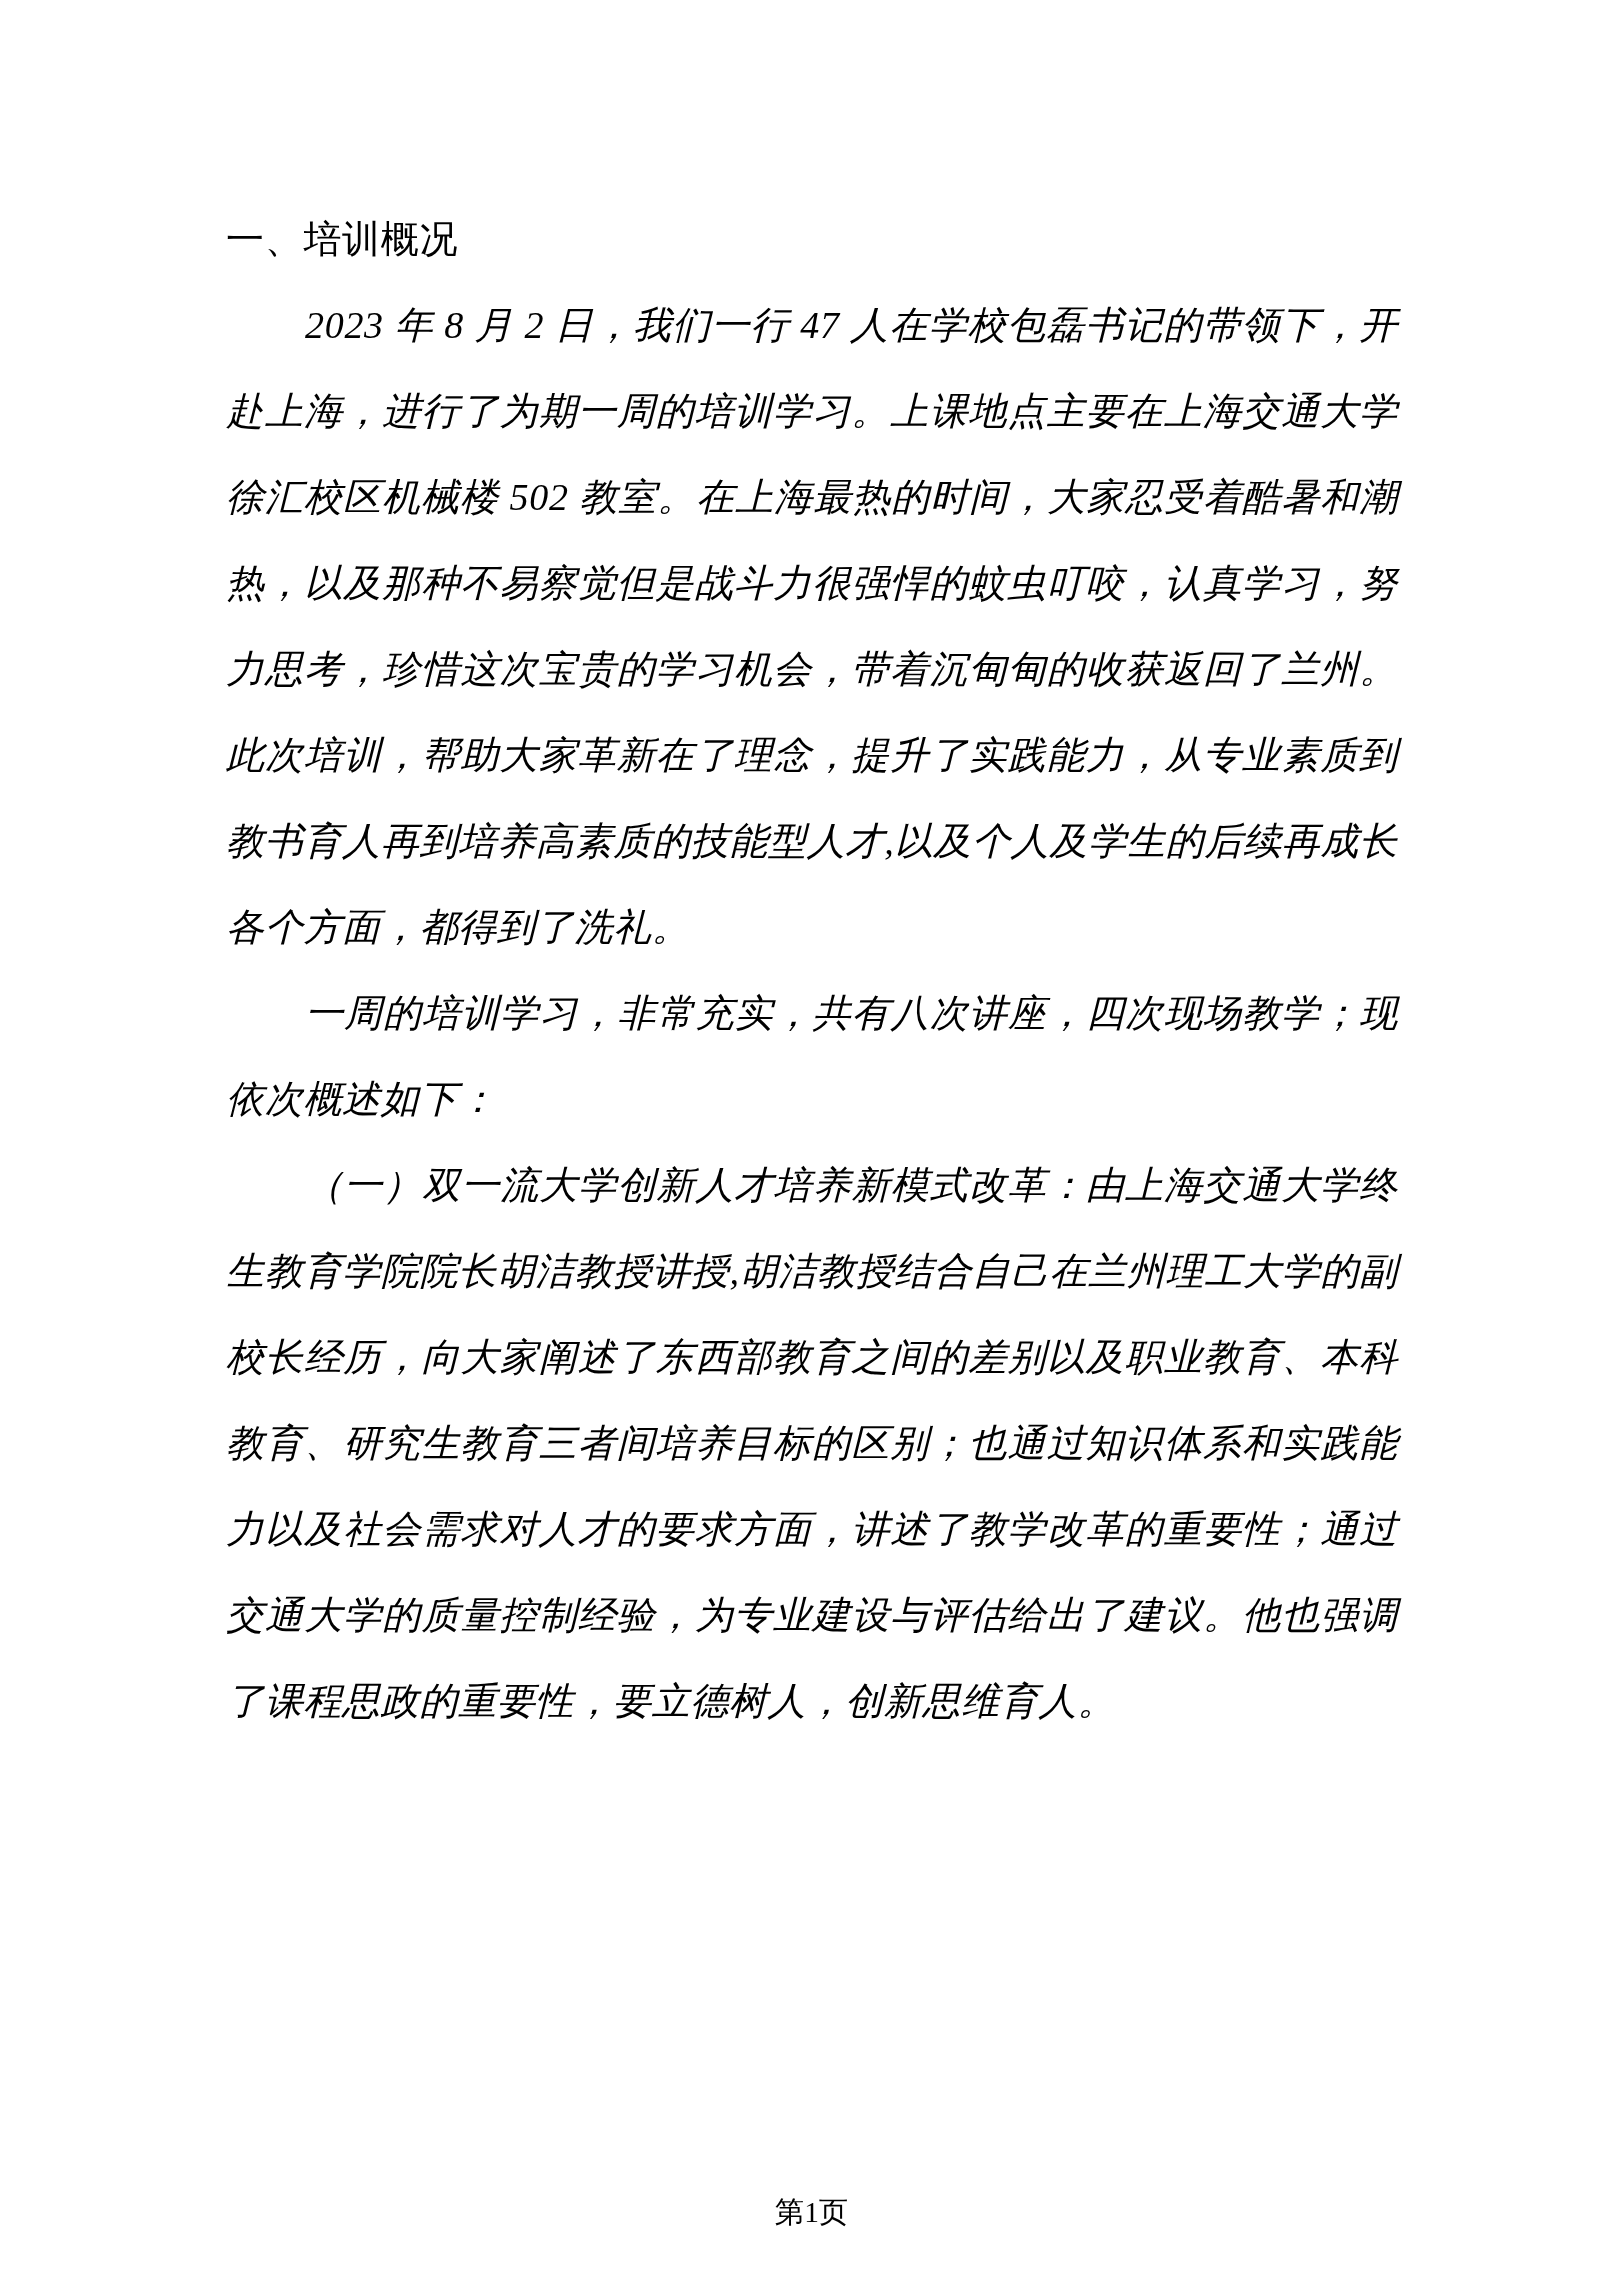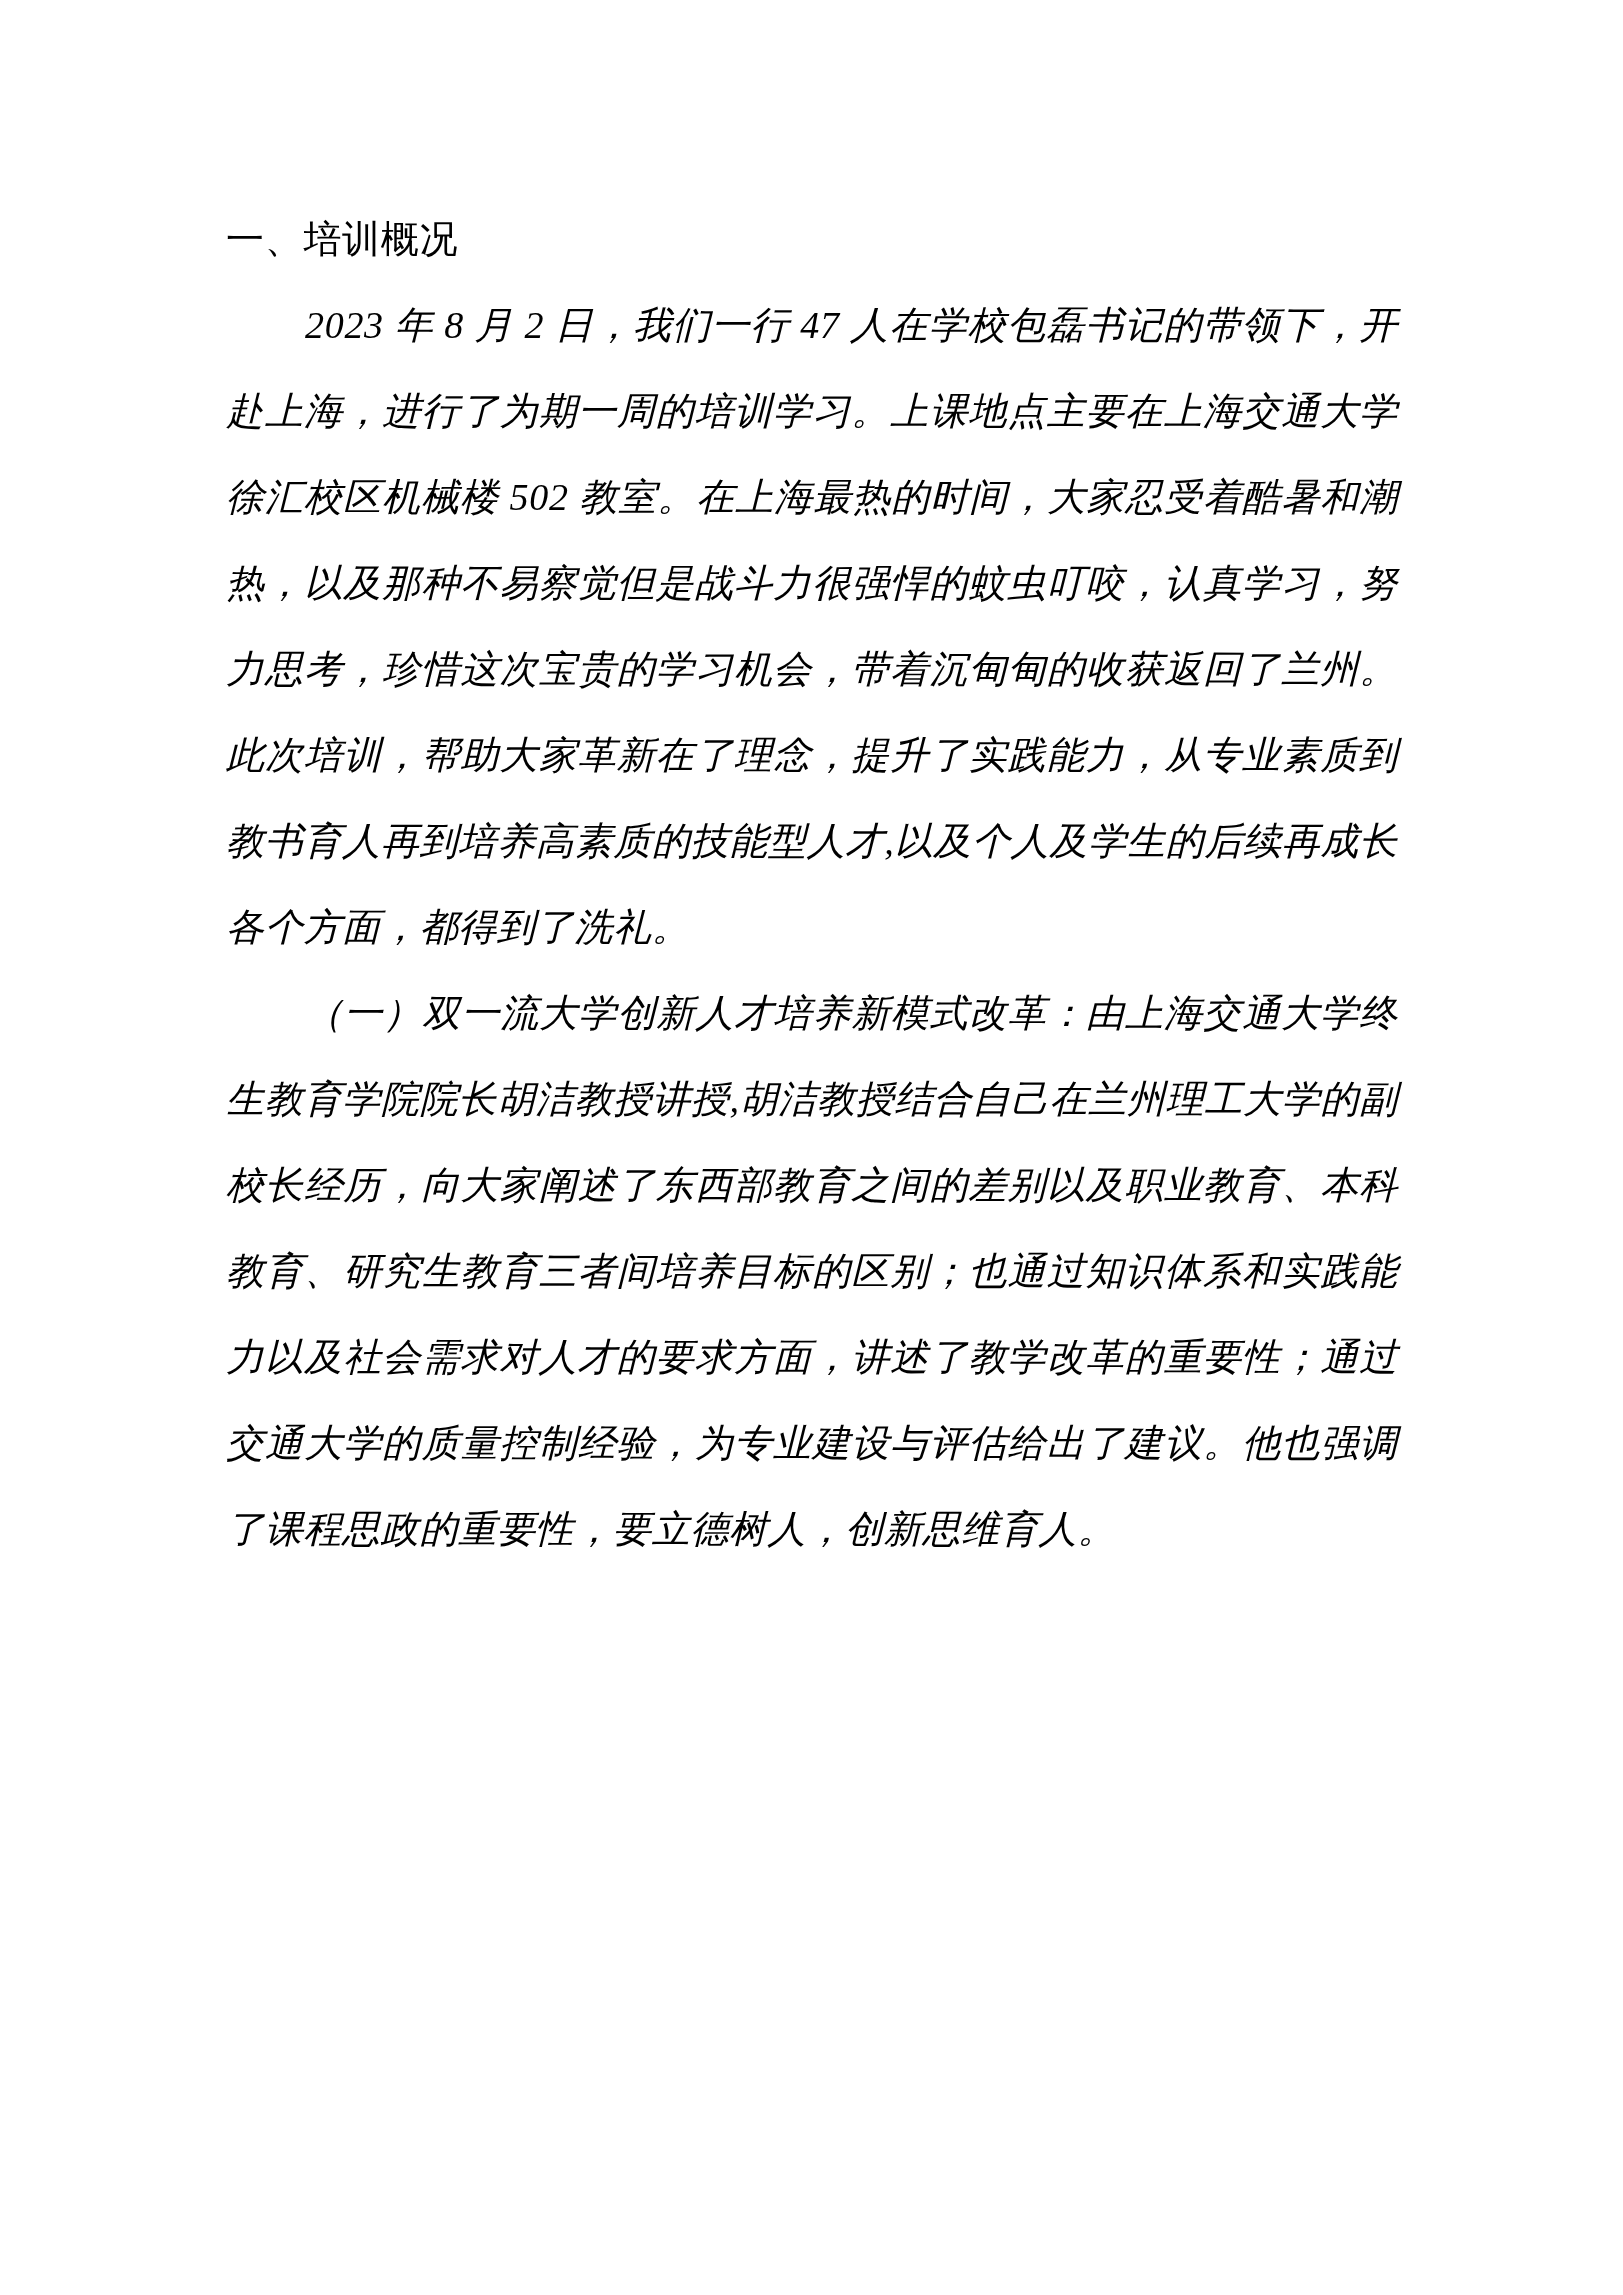--- a/index.html
+++ b/index.html
@@ -54,17 +54,19 @@
     line-height: 39px;
   }
 </style>
 </head>
 <body>
 
 <div class="page">
   <div class="text-block">
     <p class="para heading">一、培训概况</p>
     <p class="para body">2023 年 8 月 2 日，我们一行 47 人在学校包磊书记的带领下，开赴上海，进行了为期一周的培训学习。上课地点主要在上海交通大学徐汇校区机械楼 502 教室。在上海最热的时间，大家忍受着酷暑和潮热，以及那种不易察觉但是战斗力很强悍的蚊虫叮咬，认真学习，努力思考，珍惜这次宝贵的学习机会，带着沉甸甸的收获返回了兰州。此次培训，帮助大家革新在了理念，提升了实践能力，从专业素质到教书育人再到培养高素质的技能型人才,以及个人及学生的后续再成长各个方面，都得到了洗礼。</p>
+    <p class="para body">一周的培训学习，非常充实，共有八次讲座，四次现场教学；现依次概述如下：</p>
     <p class="para body">（一）双一流大学创新人才培养新模式改革：由上海交通大学终生教育学院院长胡洁教授讲授,胡洁教授结合自己在兰州理工大学的副校长经历，向大家阐述了东西部教育之间的差别以及职业教育、本科教育、研究生教育三者间培养目标的区别；也通过知识体系和实践能力以及社会需求对人才的要求方面，讲述了教学改革的重要性；通过交通大学的质量控制经验，为专业建设与评估给出了建议。他也强调了课程思政的重要性，要立德树人，创新思维育人。</p>
   </div>
 
+  <div class="footer">第1页</div>
 </div>
 
 
 </body></html>

